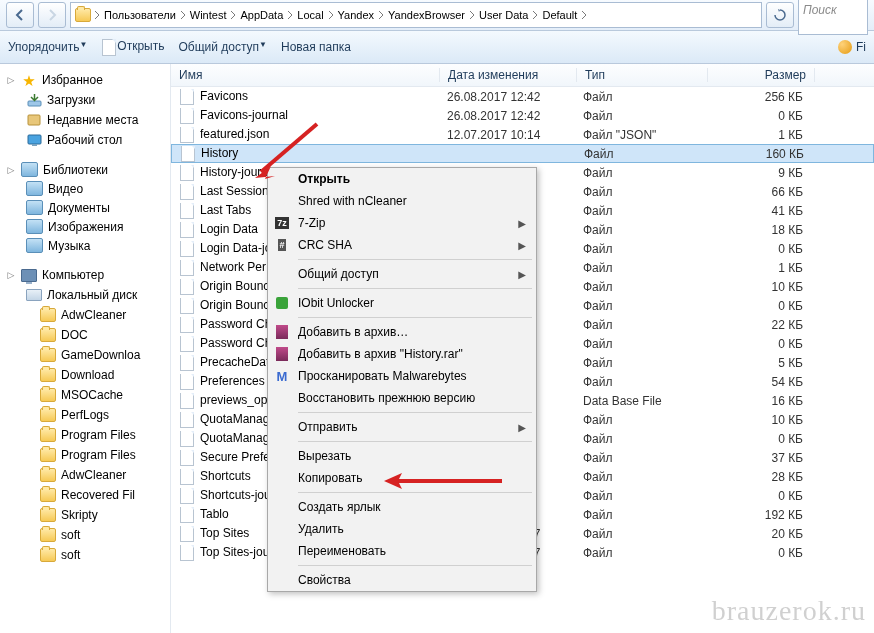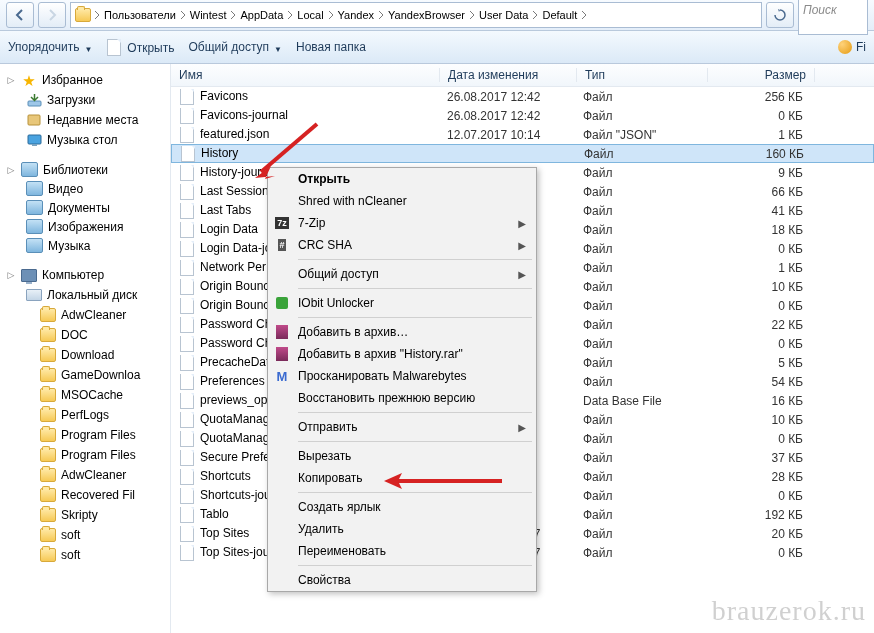--- a/index.html
+++ b/index.html
@@ -3,21 +3,21 @@
 <meta charset="utf-8">
 <style>
 html,body{margin:0;padding:0;font-family:"Segoe UI",Tahoma,sans-serif;font-size:12px;color:#000;background:#fff;overflow:hidden}
 body{width:874px;height:633px;position:relative}
 .addr-bar{display:flex;align-items:center;height:30px;background:linear-gradient(#f7fbff,#e4eef9);border-bottom:1px solid #b9c9dc;padding:0 6px;gap:4px}
 .nav-btn{width:26px;height:24px;border:1px solid #a9bcd3;border-radius:3px;background:linear-gradient(#ffffff,#e3edf7);display:flex;align-items:center;justify-content:center;color:#4a6a8f}
 .crumb-box{flex:1;display:flex;align-items:center;height:24px;border:1px solid #a9bcd3;background:#fff;padding:0 4px;gap:2px}
 .crumb{display:flex;align-items:center;gap:3px;padding:0 1px;cursor:default;white-space:nowrap;font-size:11px}
 .search-box{width:60px;height:24px;border:1px solid #a9bcd3;background:#fff;display:flex;align-items:flex-start;padding:7px 4px;color:#8a8a8a;font-style:italic}
 .toolbar{display:flex;align-items:center;height:32px;background:linear-gradient(#f4f9fe,#dbe9f7);border-bottom:1px solid #b9c9dc;padding:0 8px;gap:14px;color:#1f3b5a}
-.tool{display:flex;align-items:flex-end;gap:5px;cursor:default}
+.tool{display:flex;align-items:flex-start;cursor:default}
 .tool .caret{font-size:8px;color:#1f3b5a}
 .fi-badge{margin-left:auto;display:flex;gap:4px}
 .fi-circle{width:14px;height:14px;border-radius:50%;background:radial-gradient(circle at 30% 30%,#ffd27a,#e59b12)}
 .main{display:flex;height:calc(633px - 30px - 32px)}
 .sidebar{width:170px;background:#fff;border-right:1px solid #e3e9f0;overflow:hidden;padding-top:6px}
 .side-group-title{display:flex;align-items:center;gap:5px;padding:2px 6px;font-weight:normal}
 .side-group-title .exp{font-size:9px;color:#7a7a7a;width:10px;text-align:center}
 .side-item{display:flex;align-items:center;gap:5px;padding:2px 6px 2px 26px;cursor:default}
 .side-item.l2{padding-left:40px}
 .side-spacer{height:10px}
@@ -164,21 +164,21 @@
         </span>
         <span>Недавние места</span>
       </div>
     <div class="side-item">
         <span class="ico">
           <svg width="15" height="13" viewBox="0 0 15 13">
             <rect x="1" y="1" width="13" height="9" rx="1" fill="#4aa3e0" stroke="#2a6a9a"></rect>
             <rect x="5" y="10" width="5" height="2" fill="#7aa3c0"></rect>
           </svg>
         </span>
-        <span>Музыка стол</span>
+        <span>Рабочий стол</span>
       </div>
     <div class="side-spacer"></div>
     <div class="side-group-title">
         <span class="exp">▷</span>
         <span class="ico ico-lib"></span>
         <span>Библиотеки</span>
       </div>
     <div class="side-item">
         <span class="ico ico-lib"></span>
         <span>Видео</span>
@@ -219,27 +219,27 @@
         <div class="side-item l2">
           <span class="ico">
             <span class="ico-folder"></span>
           </span>
           <span>DOC</span>
         </div>
         <div class="side-item l2">
           <span class="ico">
             <span class="ico-folder"></span>
           </span>
+          <span>GameDownloa</span>
+        </div>
+        <div class="side-item l2">
+          <span class="ico">
+            <span class="ico-folder"></span>
+          </span>
           <span>Download</span>
-        </div>
-        <div class="side-item l2">
-          <span class="ico">
-            <span class="ico-folder"></span>
-          </span>
-          <span>GameDownloa</span>
         </div>
         <div class="side-item l2">
           <span class="ico">
             <span class="ico-folder"></span>
           </span>
           <span>MSOCache</span>
         </div>
         <div class="side-item l2">
           <span class="ico">
             <span class="ico-folder"></span>

